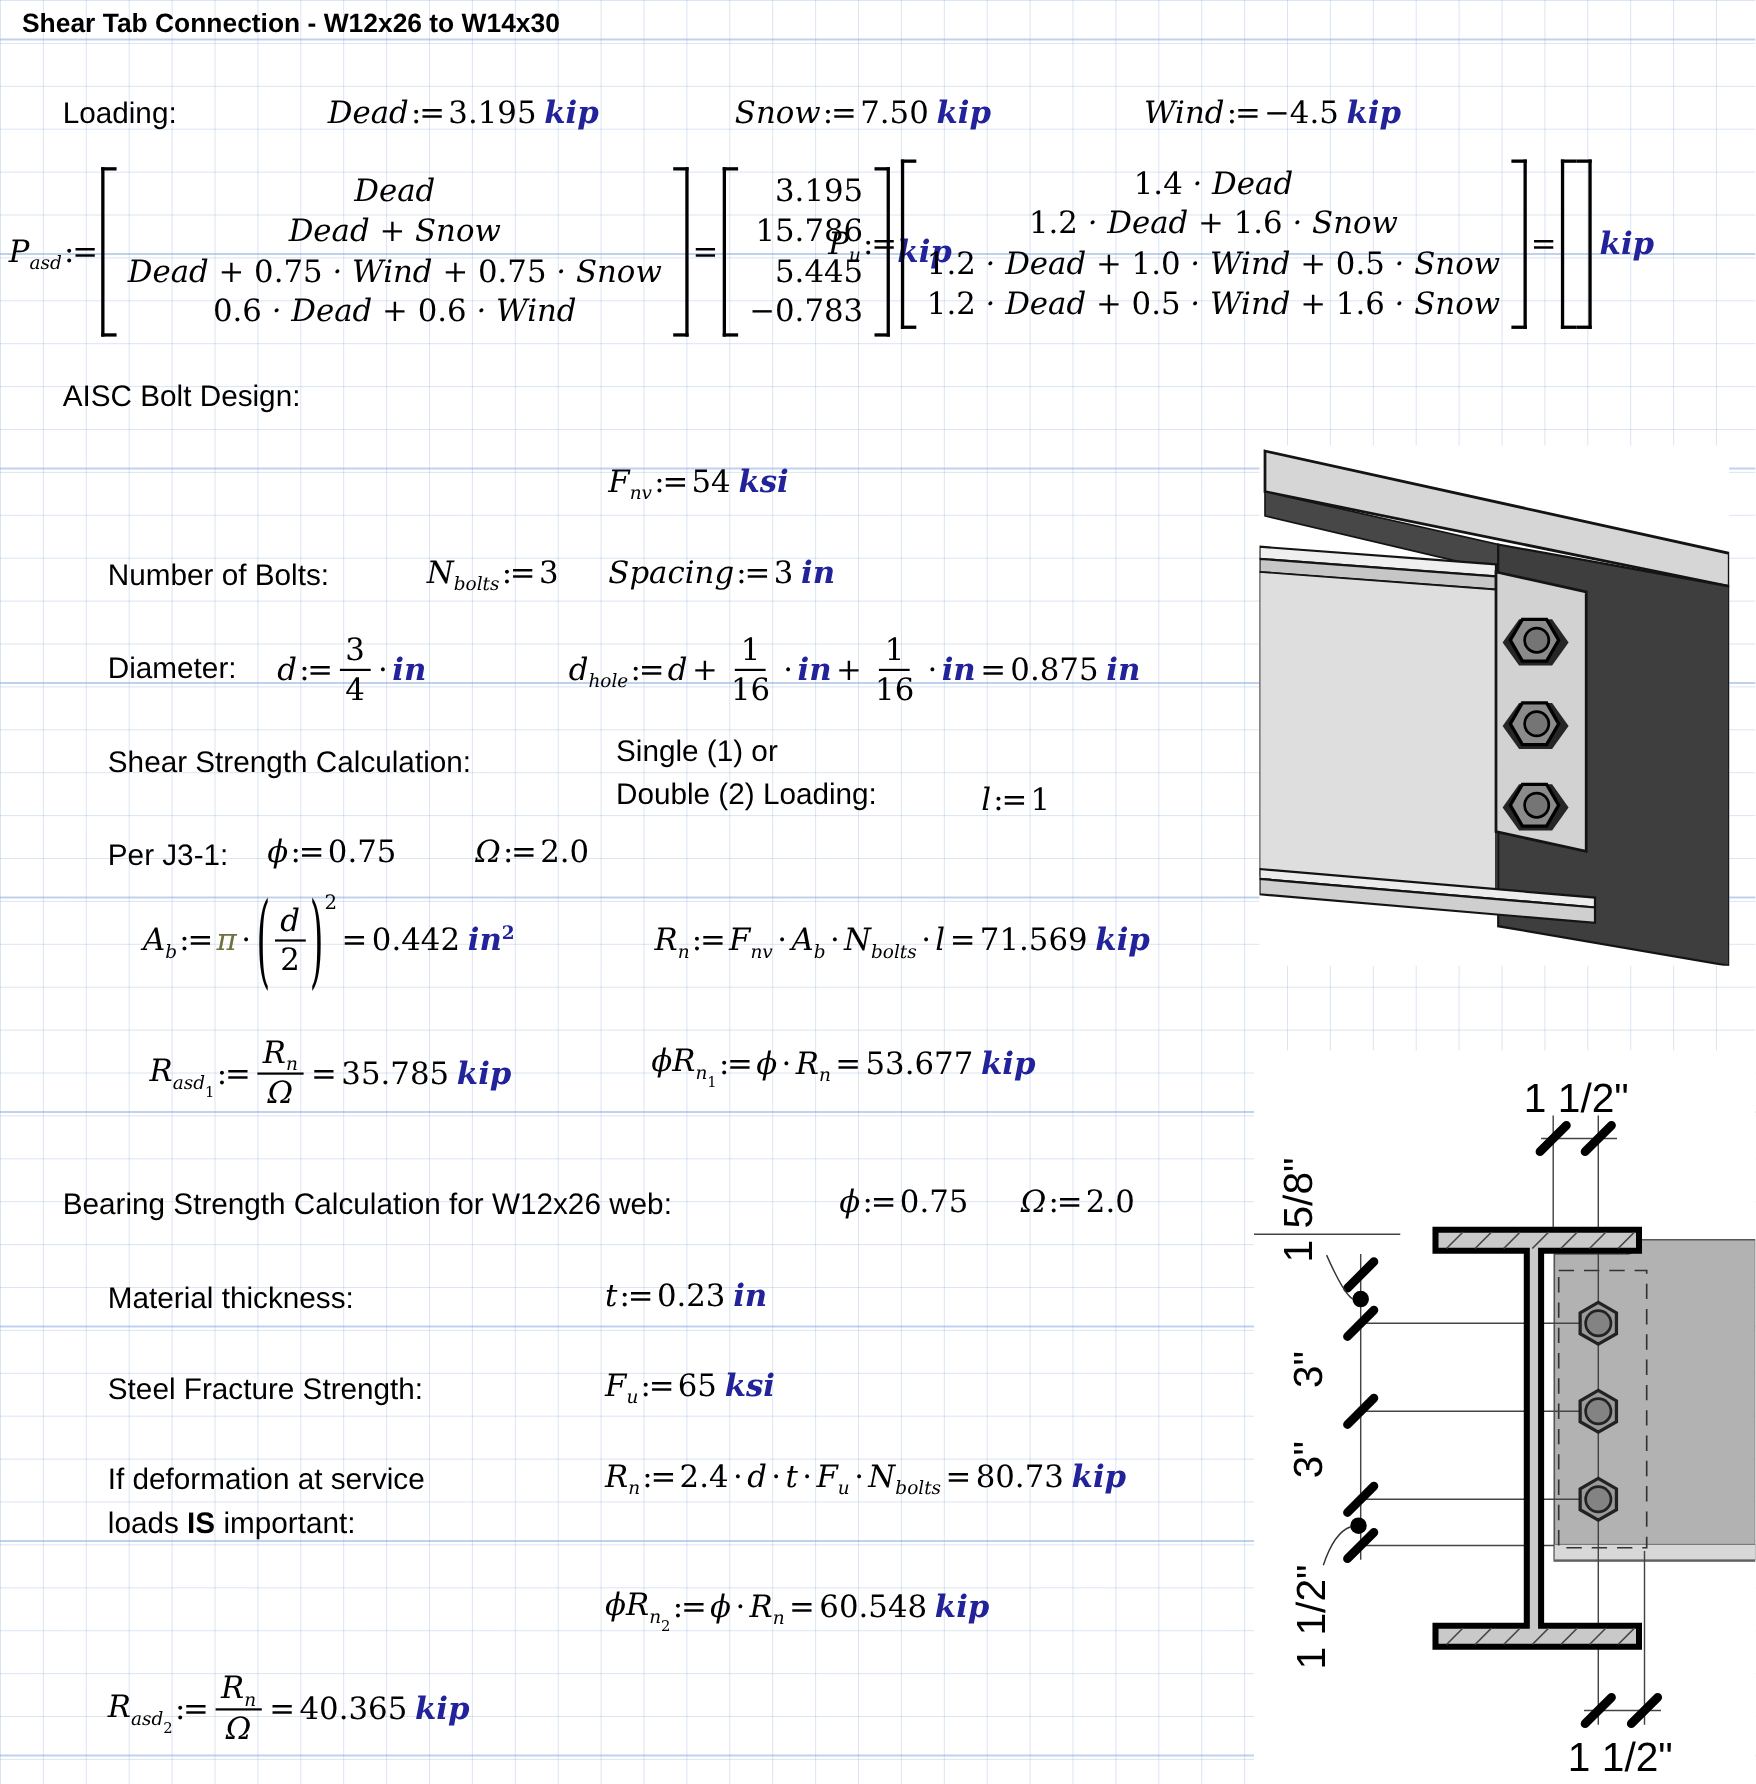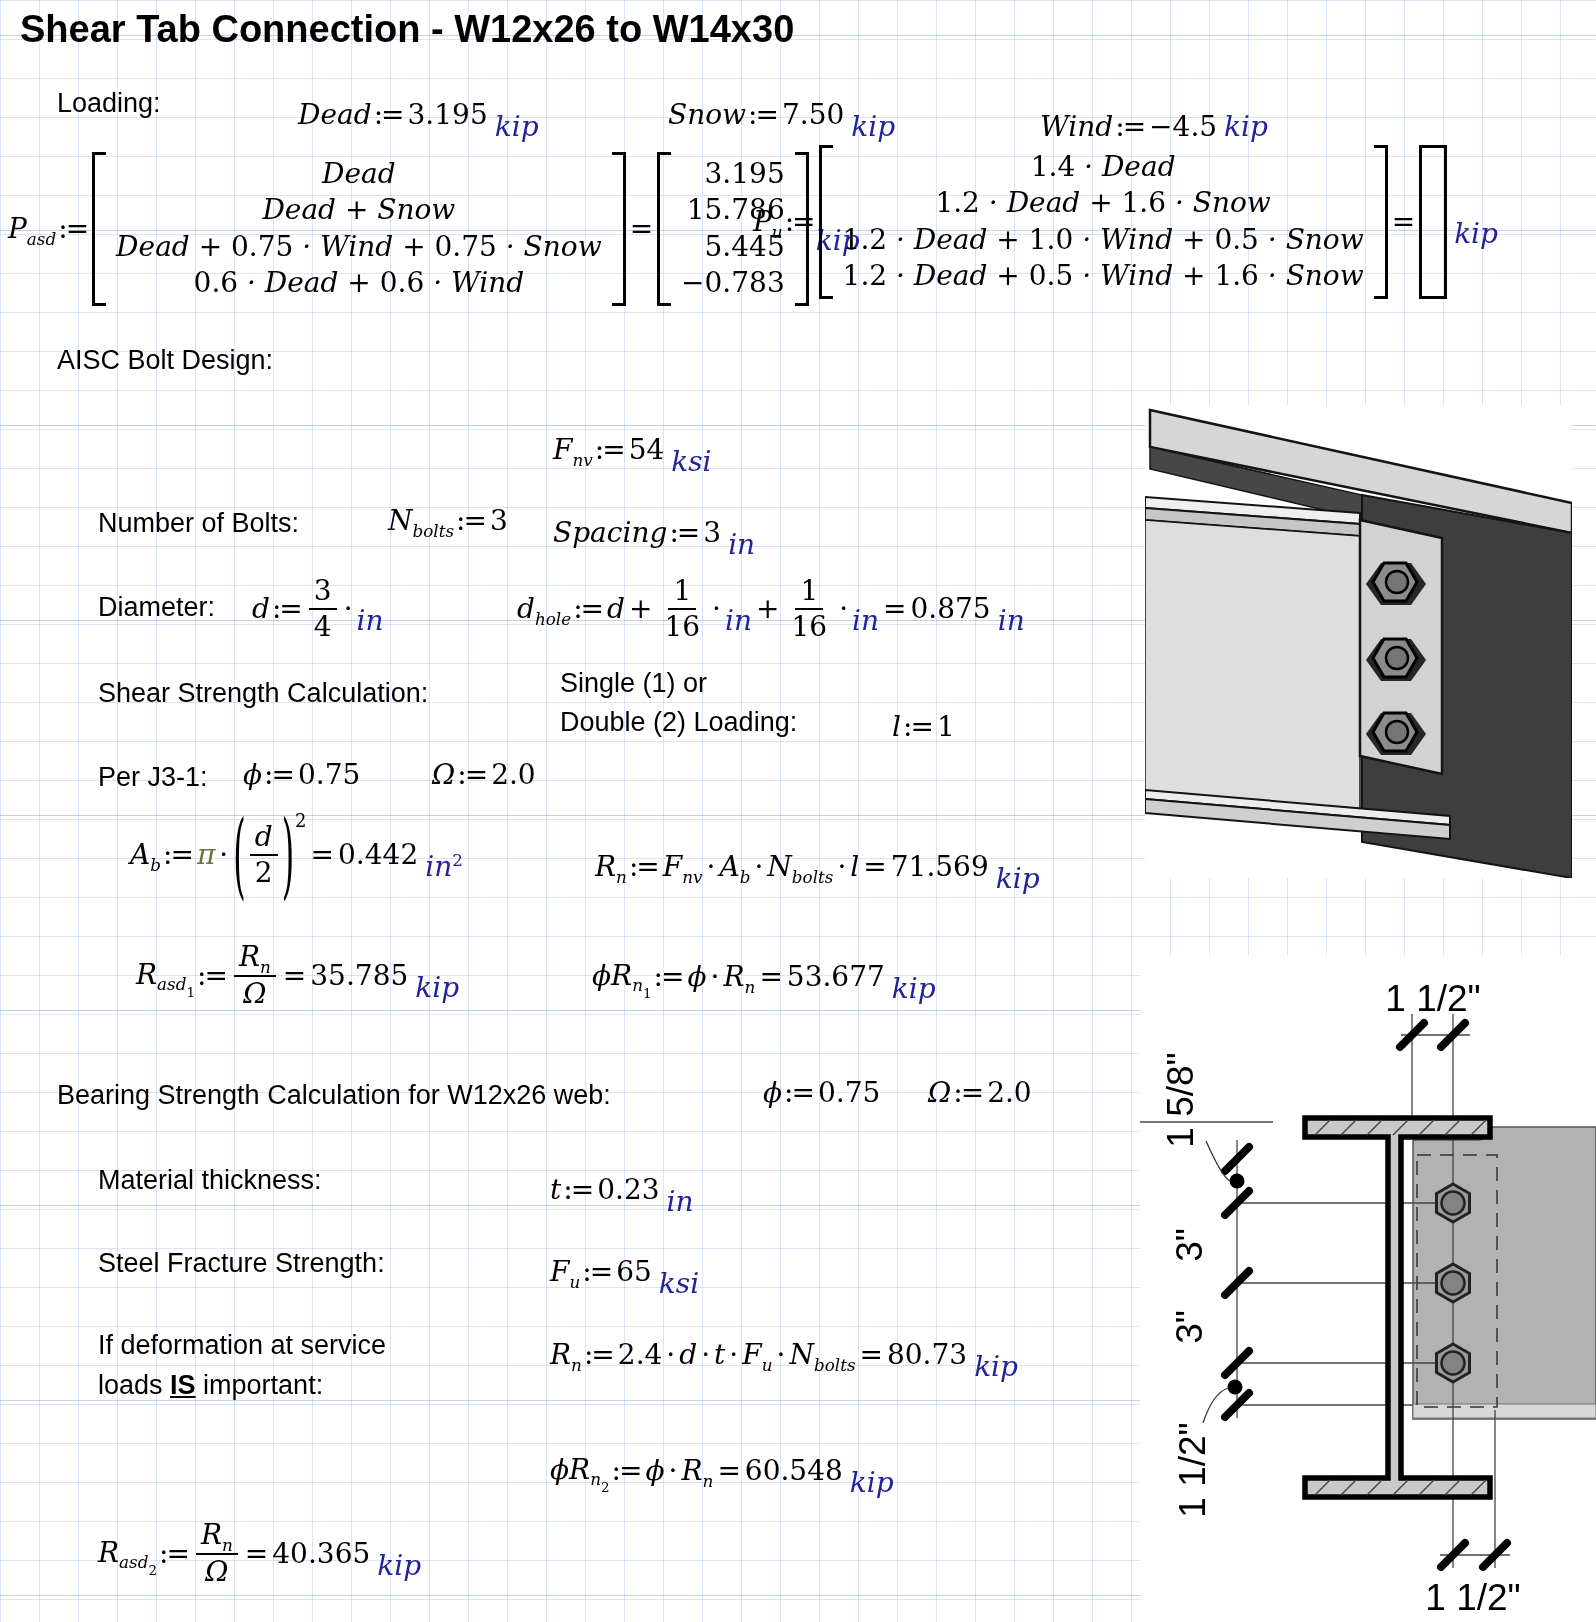--- a/index.html
+++ b/index.html
@@ -8,43 +8,43 @@
     font-family:"Liberation Sans",sans-serif;color:#000;
     background-image:
       linear-gradient(to bottom, rgba(130,165,215,.50) 1.5px, transparent 1.5px),
       linear-gradient(to bottom, rgba(150,180,220,.35) 1px, transparent 1px),
       linear-gradient(to right,  rgba(150,180,220,.35) 1px, transparent 1px);
     background-size:195px 195px, 39px 39px, 39px 39px;
     background-position:0 35px, 0 0, 0 0;
   }
   .abs{position:absolute;}
   .lbl{font-size:27px;white-space:nowrap;}
-  .h1{font-size:38px;font-weight:bold;}
+  .h1{font-size:24px;font-weight:bold;}
   .math{font-family:"DejaVu Serif","Liberation Serif",serif;font-size:28px;display:flex;align-items:center;white-space:nowrap;line-height:1.2;}
   .math .var{font-style:italic;}
   .math .up, .up{font-style:normal;}
   .math sub{font-size:0.60em;font-style:italic;line-height:0;}
   .math sup{font-size:0.60em;line-height:0;}
   .ss{font-size:0.80em;font-style:normal;vertical-align:-0.55em;}
-  .unit{color:#22229a;font-weight:normal;font-style:italic;margin-left:7px;margin-top:24px;}
+  .unit{color:#22229a;font-weight:bold;font-style:italic;margin-left:7px;}
   .pi{color:#6f7140;font-style:italic;}
   .asgn{letter-spacing:-2px;margin:0 5px 0 2px;}
   .op{margin:0 4px;}
   .frac{display:inline-flex;flex-direction:column;align-items:center;margin:0 3px;line-height:1.15;}
   .frac .fn{border-bottom:2px solid #000;padding:0 5px 1px;}
   .frac .fd{padding:1px 5px 0;}
   .mat{display:flex;flex-direction:column;justify-content:center;line-height:1.30;padding:4px 10px;}
   .mat.ctr{align-items:center;text-align:center;}
   .mat.rt{align-items:flex-end;text-align:right;}
   .br{align-self:stretch;width:11px;flex:none;}
   .br.l{border:3px solid #000;border-right:none;}
   .br.r{border:3px solid #000;border-left:none;}
   .bigp{display:inline-block;transform:scaleY(2.9);font-size:32px;font-weight:200;font-style:normal;margin:0 1px;}
   .exphigh{font-size:18px;position:relative;top:-34px;font-style:normal;}
-  .deform b{text-decoration:underline;}
+  .deform b{}
   .fig{background:#fff;}
 </style>
 </head>
 <body>
 
 <div class="canvas">
 
   <div class="abs h1" style="left:20px;top:8px;">Shear Tab Connection - W12x26 to W14x30</div>
 
   <div class="abs lbl" style="left:57px;top:88px;">Loading:</div>

